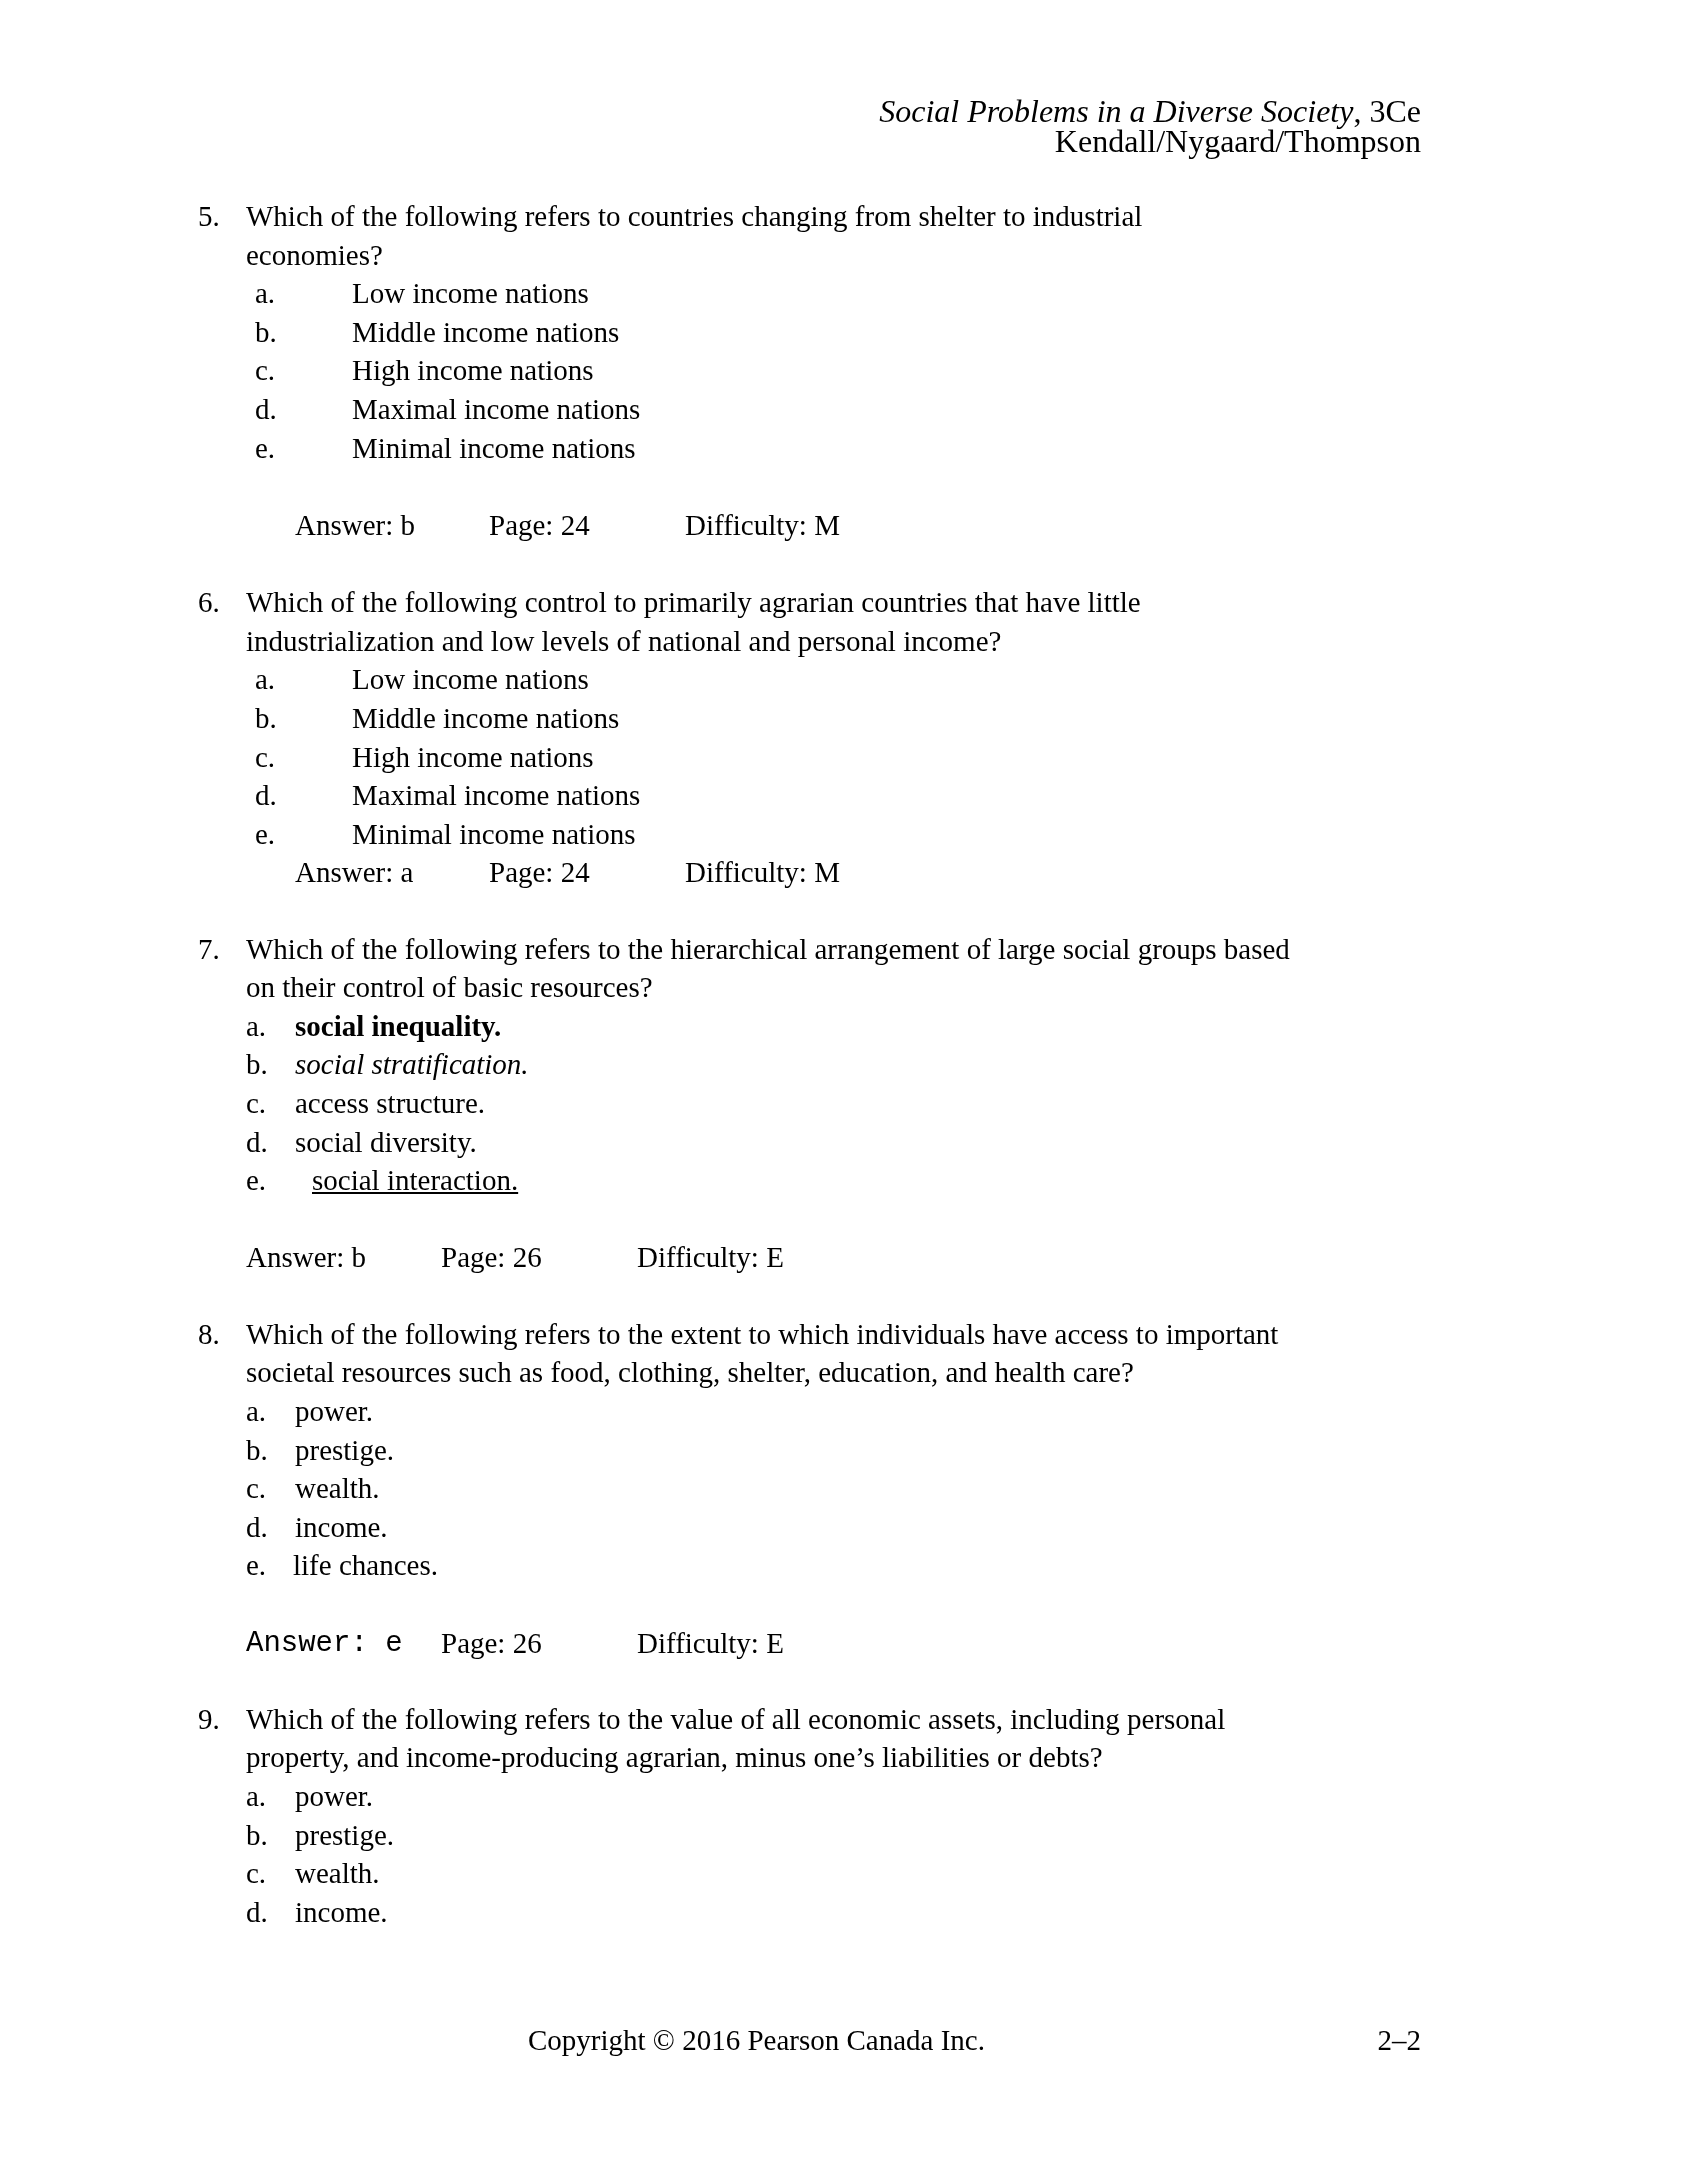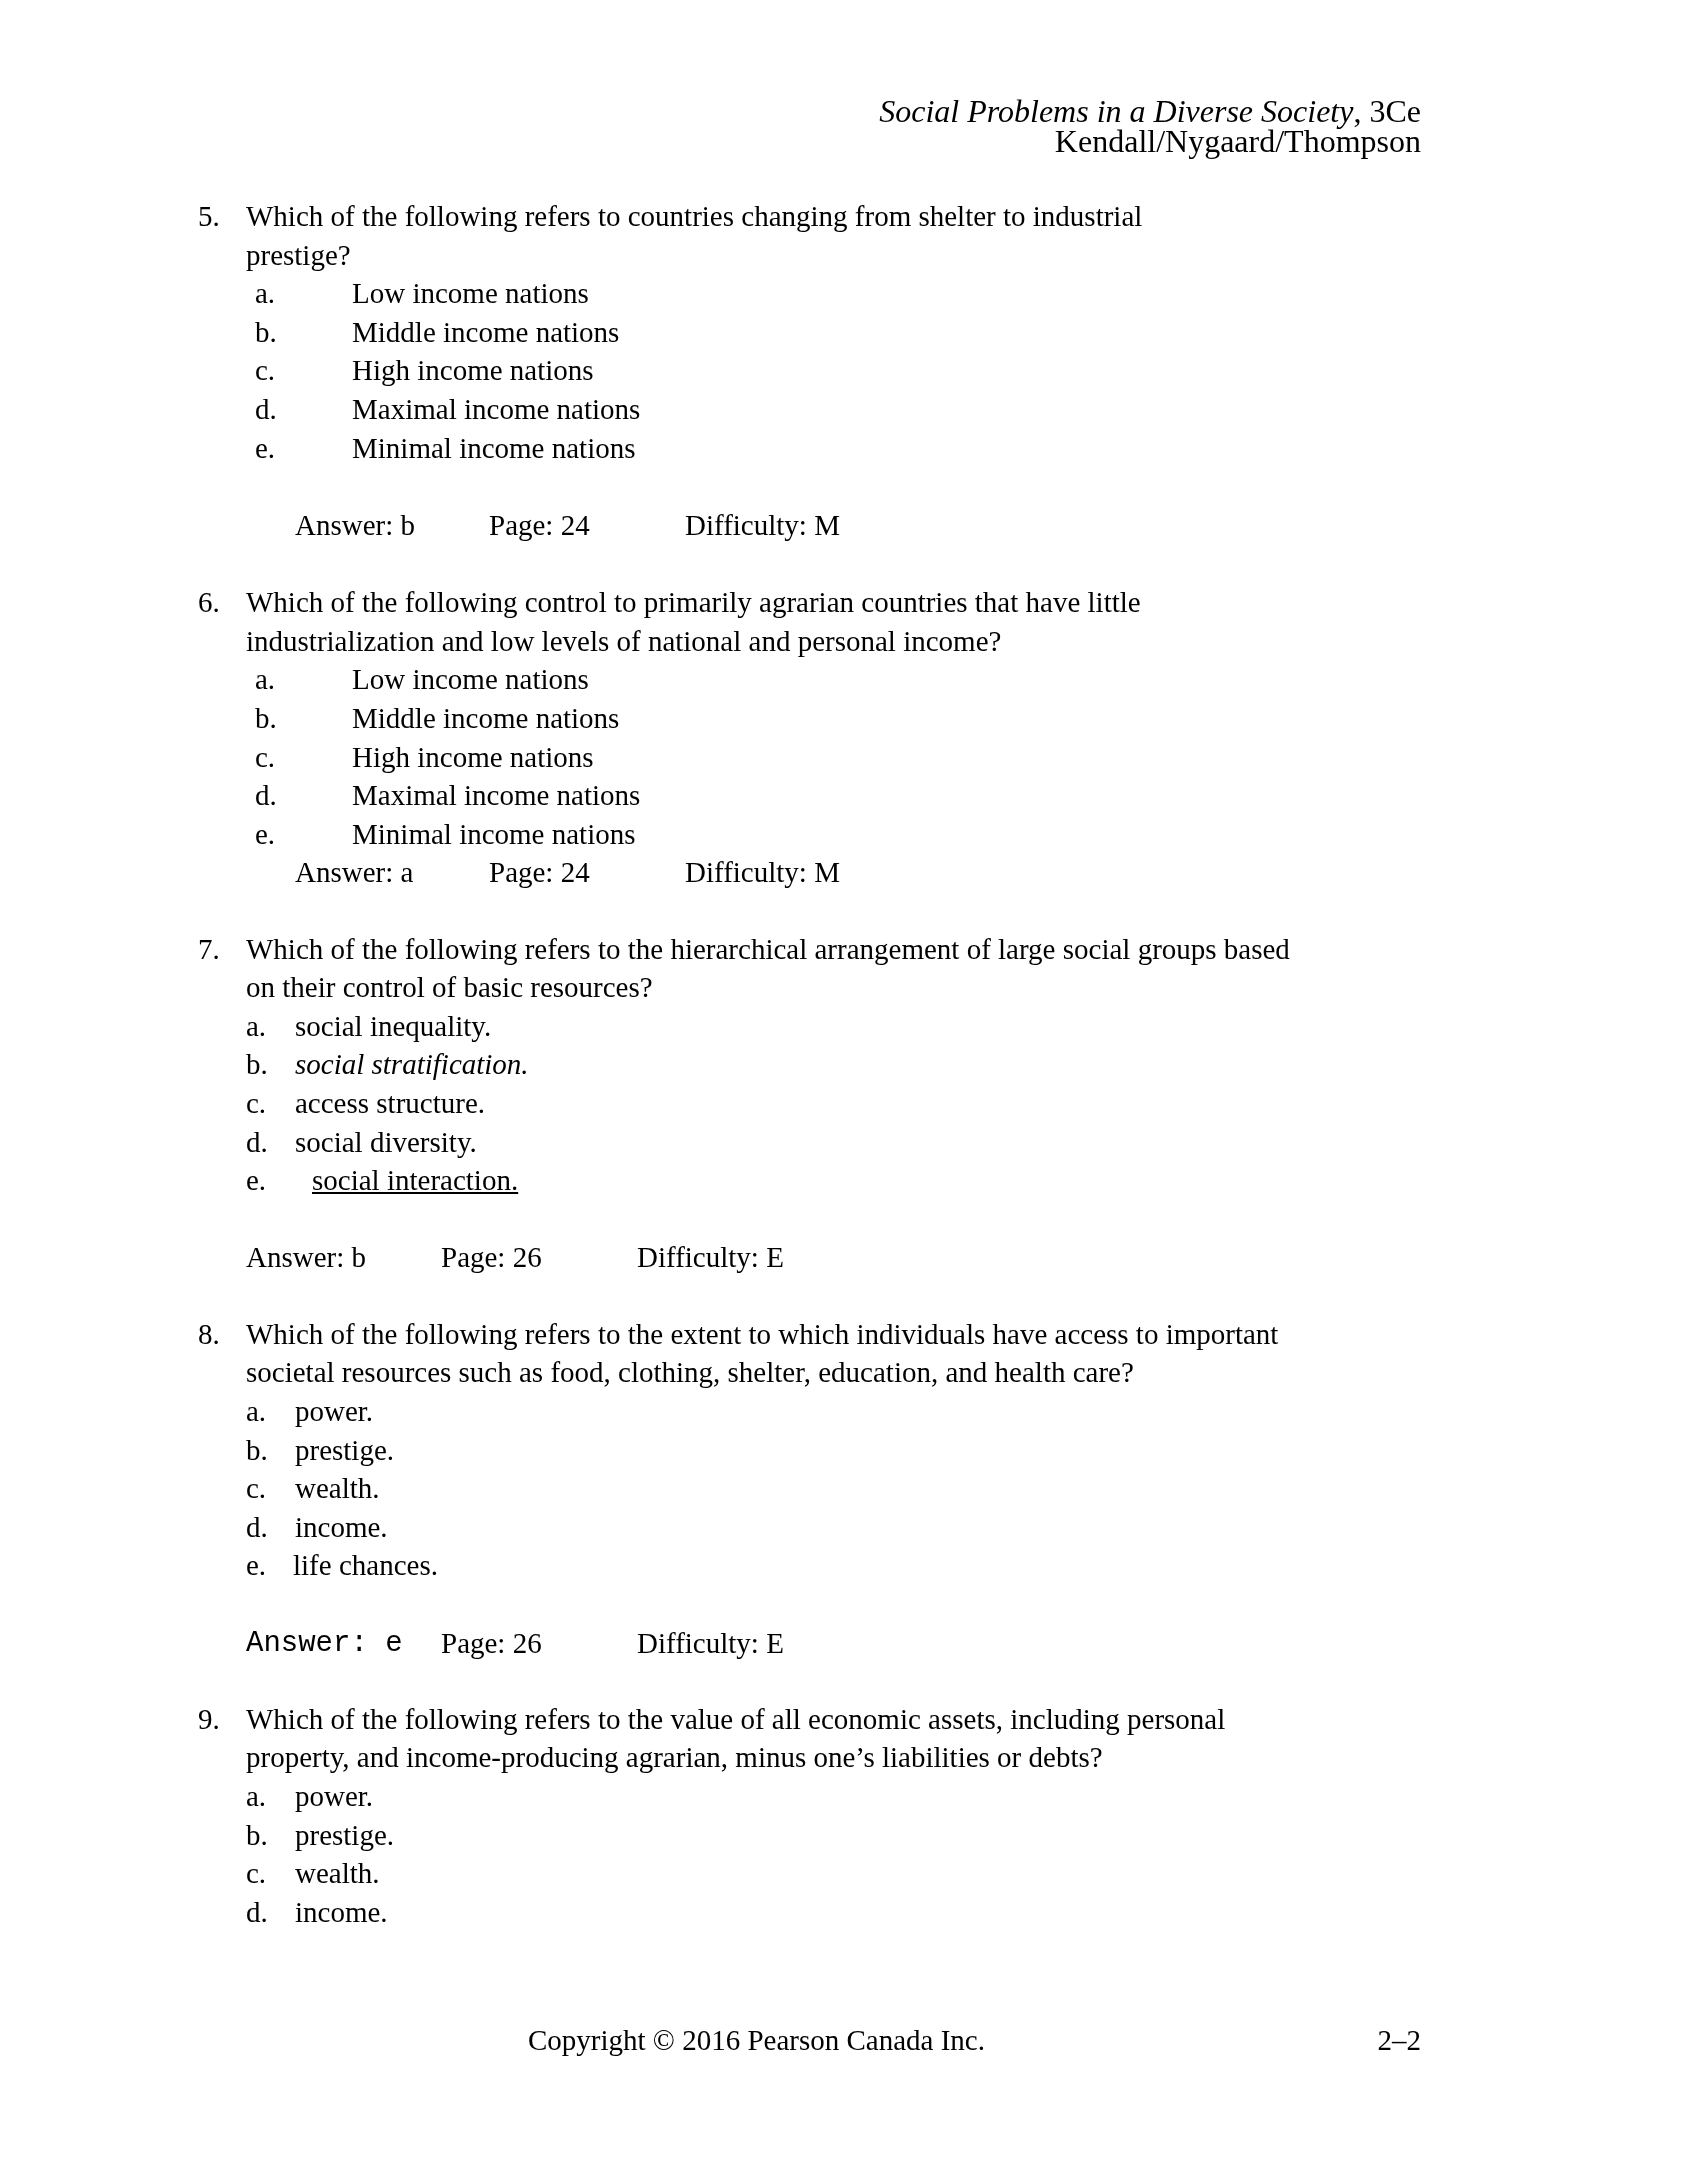--- a/index.html
+++ b/index.html
@@ -22,21 +22,21 @@
 <body>
 
 <div class="hdr" style="top:96px;">
   <i>Social Problems in a Diverse Society</i><span>, 3Ce</span>
 </div>
 <div class="hdr" style="top:126px;">Kendall/Nygaard/Thompson</div>
 
 <div>
   <div class="line" style="left:198px; top:197px;">5.</div>
   <div class="line" style="left:246px; top:197px;">Which of the following refers to countries changing from shelter to industrial</div>
-  <div class="line" style="left:246px; top:236px;">prestige?</div>
+  <div class="line" style="left:246px; top:236px;">economies?</div>
   <div class="line" style="left:255px; top:274px;">a.</div>
   <div class="line" style="left:352px; top:274px;">Low income nations</div>
   <div class="line" style="left:255px; top:313px;">b.</div>
   <div class="line" style="left:352px; top:313px;">Middle income nations</div>
   <div class="line" style="left:255px; top:351px;">c.</div>
   <div class="line" style="left:352px; top:351px;">High income nations</div>
   <div class="line" style="left:255px; top:390px;">d.</div>
   <div class="line" style="left:352px; top:390px;">Maximal income nations</div>
   <div class="line" style="left:255px; top:429px;">e.</div>
   <div class="line" style="left:352px; top:429px;">Minimal income nations</div>
@@ -62,21 +62,21 @@
   <div class="line" style="left:295px; top:853px;">Answer: a</div>
   <div class="line" style="left:489px; top:853px;">Page: 24</div>
   <div class="line" style="left:685px; top:853px;">Difficulty: M</div>
 </div>
 
 <div>
   <div class="line" style="left:198px; top:930px;">7.</div>
   <div class="line" style="left:246px; top:930px;">Which of the following refers to the hierarchical arrangement of large social groups based</div>
   <div class="line" style="left:246px; top:968px;">on their control of basic resources?</div>
   <div class="line" style="left:246px; top:1007px;">a.</div>
-  <div class="line" style="left:295px; top:1007px;">social inequality.</div>
+  <div class="line" style="left:295px; top:1007px;font-weight:bold;">social inequality.</div>
   <div class="line" style="left:246px; top:1045px;">b.</div>
   <div class="line" style="left:295px; top:1045px;font-style:italic;">social stratification.</div>
   <div class="line" style="left:246px; top:1084px;">c.</div>
   <div class="line" style="left:295px; top:1084px;">access structure.</div>
   <div class="line" style="left:246px; top:1123px;">d.</div>
   <div class="line" style="left:295px; top:1123px;">social diversity.</div>
   <div class="line" style="left:246px; top:1161px;">e.</div>
   <div class="line" style="left:312px; top:1161px;text-decoration:underline;">social interaction.</div>
   <div class="line" style="left:246px; top:1238px;">Answer: b</div>
   <div class="line" style="left:441px; top:1238px;">Page: 26</div>

